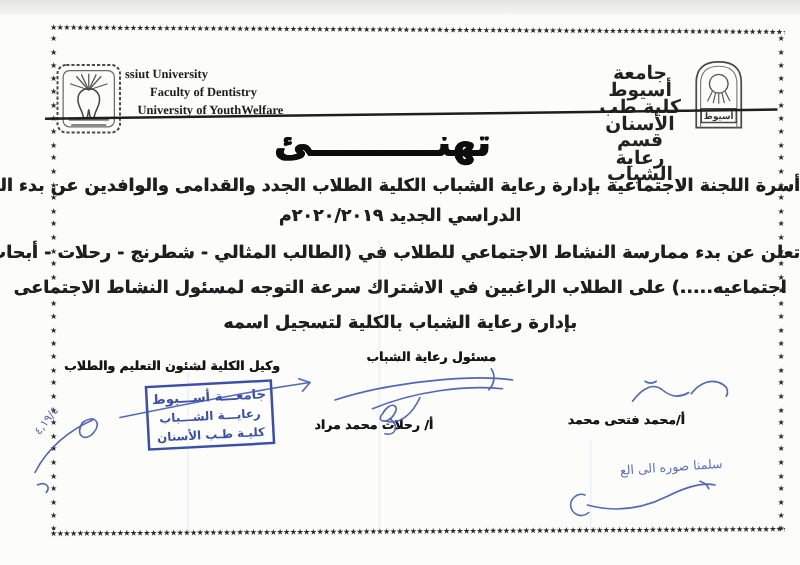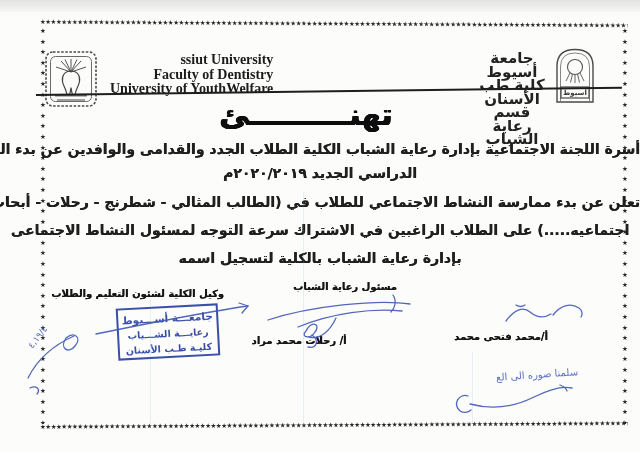--- a/index.html
+++ b/index.html
@@ -12,22 +12,22 @@
   .bstars{position:absolute;color:#2b2b2b;font-size:6.5px;letter-spacing:-0.5px;
           overflow:hidden;white-space:pre;line-height:10.6px;}
   .bstars.h{height:9px;}
   .bstars.v{width:8px;}
   #b-top{left:40px;top:17px;width:588px;transform:rotate(0.35deg);transform-origin:left top;}
   #b-bottom{left:40px;top:422px;width:588px;transform:rotate(-0.35deg);transform-origin:left top;}
   #b-left{left:40px;top:26px;height:398px;}
   #b-right{left:622px;top:26px;height:398px;}
   
   .lh-en{position:absolute;left:100px;top:53px;font-family:"Liberation Serif",serif;
-         font-weight:bold;font-size:14px;line-height:14.5px;color:#1c1c1c;text-align:right;}
-  .lh-en .i1{margin-left:0;} .lh-en .i2{margin-left:10px;}
+         font-weight:bold;font-size:10px;line-height:14.5px;color:#1c1c1c;}
+  .lh-en .i1{margin-left:20px;} .lh-en .i2{margin-left:10px;}
   .lh-ar{position:absolute;left:472px;top:52px;width:80px;direction:rtl;text-align:center;
          font-size:15px;font-weight:bold;line-height:13.5px;color:#222;}
   .logo{position:absolute;}
   #logo-left{left:44px;top:50px;}
   #logo-right{left:552px;top:45px;}
   .lh-rule{position:absolute;left:36px;top:94px;width:586px;height:2px;background:#1e1e1e;
            transform:rotate(-0.72deg);transform-origin:left top;}
   
   .doc-title{position:absolute;left:0;top:97px;width:640px;text-align:center;direction:rtl;
              font-size:30px;font-weight:bold;color:#0d0d0d;

